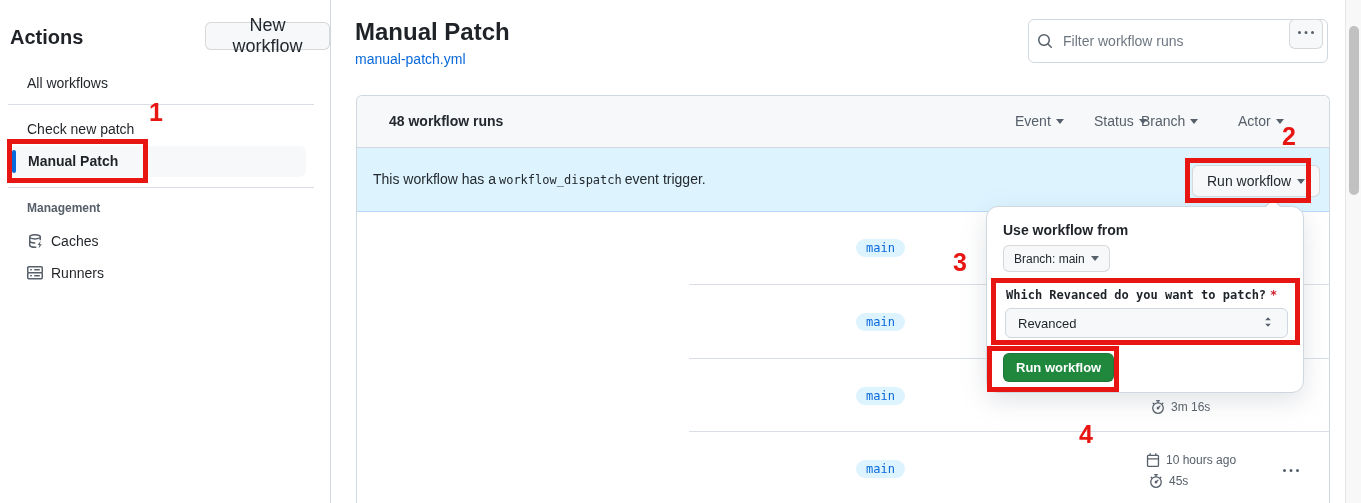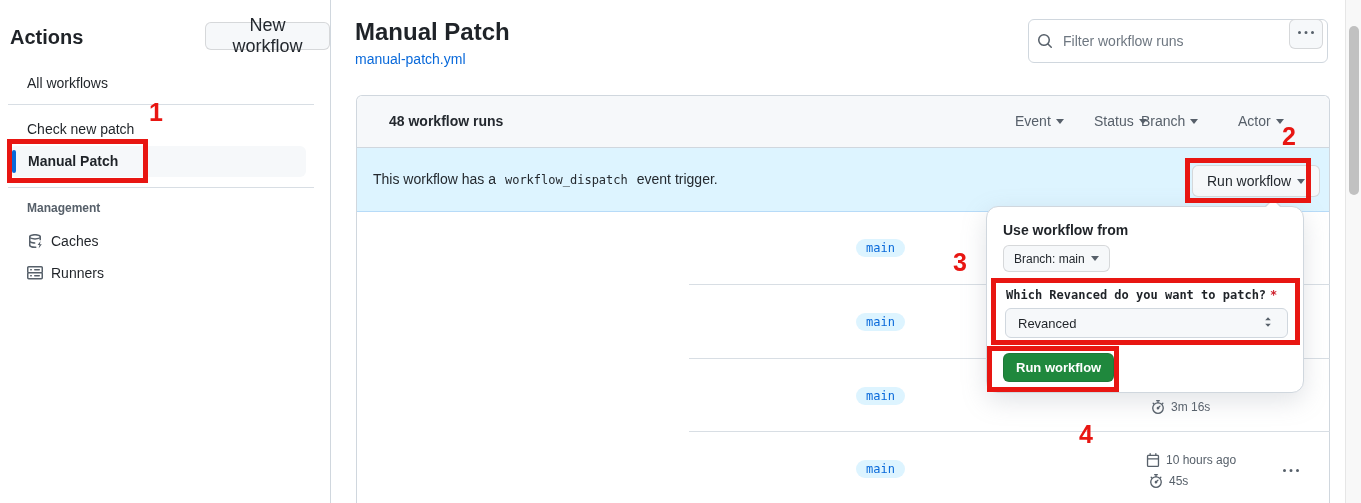--- a/index.html
+++ b/index.html
@@ -40,21 +40,21 @@
          border-radius:6px 6px 0 0;background:#fff;}
   .t-header{position:absolute;left:0;top:0;width:100%;height:52px;box-sizing:border-box;background:#f6f8fa;
             border-bottom:1px solid #d0d7de;border-radius:6px 6px 0 0;}
   .t-count{position:absolute;left:32px;top:17px;font-size:14px;font-weight:600;}
   .t-filter{position:absolute;top:17px;display:flex;align-items:center;gap:5px;font-size:14px;color:#57606a;cursor:pointer;}
   .caret-down{width:0;height:0;border-left:4px solid transparent;border-right:4px solid transparent;
               border-top:5px solid #57606a;display:inline-block;}
   .banner{position:absolute;left:0;top:52px;width:100%;height:64px;box-sizing:border-box;background:#ddf4ff;
           border-bottom:1px solid rgba(9,105,218,0.18);}
   .banner-text{position:absolute;left:16px;top:23px;font-size:14px;color:#24292f;}
-  .banner-text code{font-size:12px;margin:0 9px;}
+  .banner-text code{font-size:12px;margin:0 3px;}
   .run-toggle{position:absolute;left:835px;top:17px;height:32px;padding:0 14px;font-size:14px;font-weight:500;}
   .row-divider{position:absolute;left:332px;width:641px;height:1px;background:#d8dee4;}
   .branch-badge{position:absolute;left:499px;display:inline-block;padding:2px 10px;background:#ddf4ff;color:#0969da;
                 font-family:"DejaVu Sans Mono",monospace;font-size:12px;border-radius:2em;cursor:pointer;}
   .meta{position:absolute;display:flex;align-items:center;gap:6px;font-size:12px;color:#57606a;}
   .meta svg{width:14px;height:14px;fill:#57606a;}
   .row-kebab{position:absolute;cursor:pointer;}
 
   
   .panel{left:986px;top:206px;width:318px;height:187px;box-sizing:border-box;background:#fff;border:1px solid #d0d7de;

